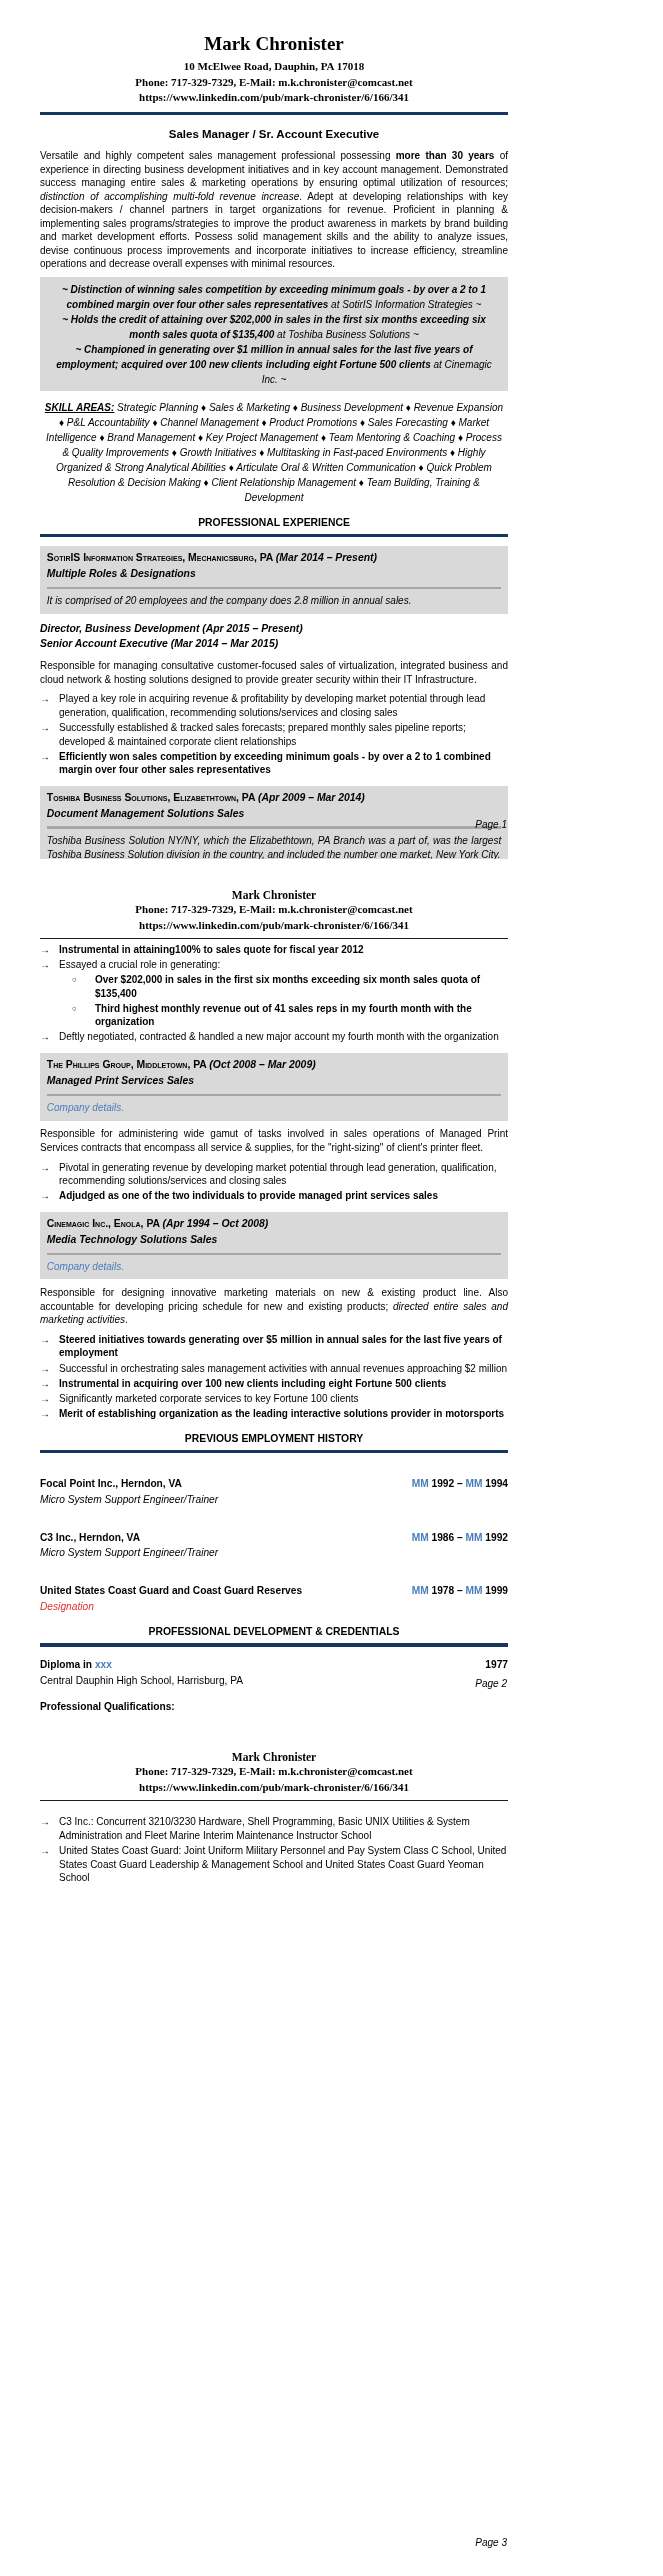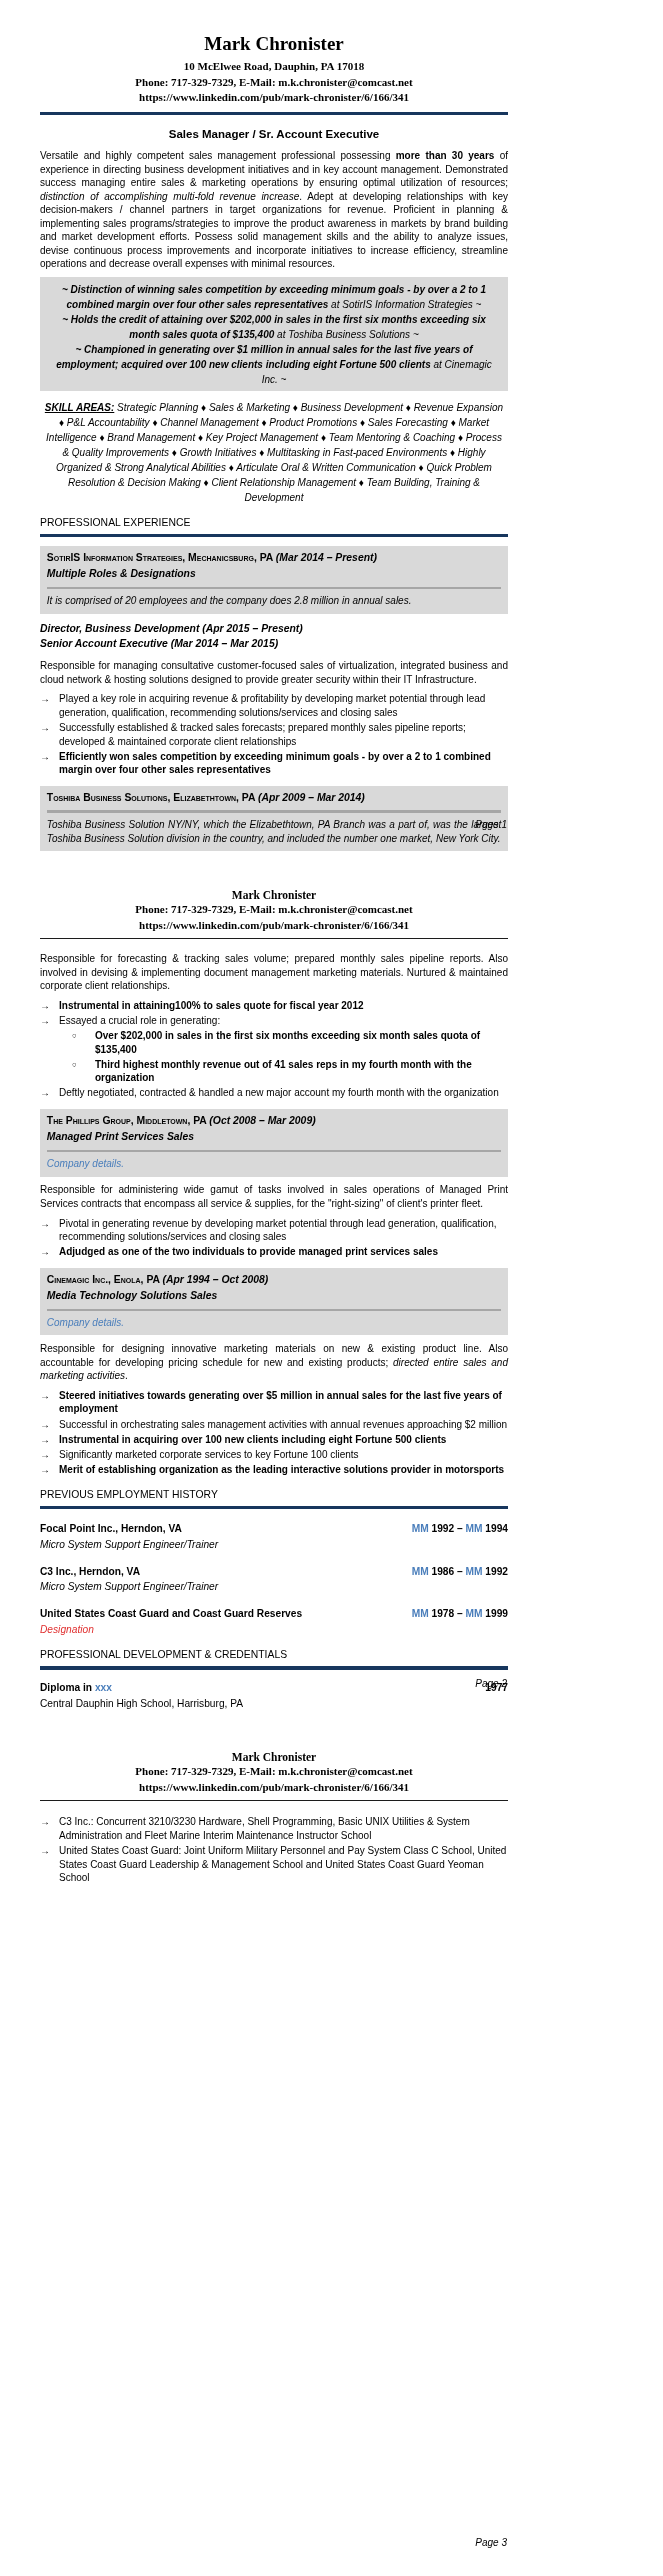--- a/index.html
+++ b/index.html
@@ -19,37 +19,37 @@
   .role-title{text-align:center;font-weight:bold;font-size:11.5px;margin:13px 0 8.9px 0;}
 
   .para{font-size:10px;line-height:13.5px;text-align:justify;margin:0 0 6.2px 0;}
   .mt{margin-top:7.3px;}
 
   .hl-box{background:#d9d9d9;padding:4.7px 7.3px;margin:4.2px 0 8.3px 0;}
   .hl-line{font-size:10px;line-height:15px;text-align:center;margin:0;}
 
   .skills{font-size:10px;line-height:15px;text-align:center;margin:7.3px 2.1px 11.5px 2.1px;}
 
-  .sec-head{font-weight:normal;font-size:10.4px;margin:12.5px 0 0 0;}
+  .sec-head{text-align:center;font-weight:bold;font-size:10.4px;margin:12.5px 0 0 0;}
 
   .co-box{background:#d9d9d9;padding:4.2px 6.8px 5.7px 6.8px;margin:8.9px 0 6.8px 0;}
   .co-line{font-size:10.4px;line-height:16px;}
   .co-div{height:2.1px;background:#a6a6a6;margin:4.7px 0 5.2px 0;}
   .co-desc{font-size:10px;line-height:14px;text-align:justify;}
 
   .role-line{font-size:10.4px;line-height:15.6px;}
 
   .bullets{margin:4.2px 0 7.3px 0;}
   .bullet-row{display:flex;font-size:10px;line-height:13.5px;margin:1.6px 0;}
   .bullet-row .marker{flex:0 0 19px;}
   .bullet-row.sub{padding-left:32px;}
   .bullet-row.sub .marker{flex:0 0 23px;font-size:7.8px;}
   .bullet-row .btext{flex:1;}
 
-  .job-row{display:flex;justify-content:space-between;font-size:10.2px;line-height:13.5px;margin-top:13px;}
+  .job-row{display:flex;justify-content:space-between;font-size:10.2px;line-height:13.5px;margin-top:24px;}
   .job-title-line{font-size:10.2px;line-height:14px;margin-top:2.1px;}
 
   .cred-row{display:flex;justify-content:space-between;font-size:10.2px;line-height:13.5px;margin-top:11.5px;}
   .school-line{font-size:10.2px;line-height:14px;margin-top:2.1px;}
   .qual-head{font-size:10.2px;font-weight:bold;margin-top:13.5px;margin-bottom:14px;}
 
   .page-foot{position:absolute;right:41px;bottom:29px;font-style:italic;font-size:10px;}
 
   
   .b{font-weight:bold;}
@@ -106,34 +106,34 @@
           <span class="btext"><span>Successfully established &amp; tracked sales forecasts; prepared monthly sales pipeline reports; developed &amp; maintained corporate client relationships</span></span>
         </div>
         <div class="bullet-row">
           <span class="marker">→</span>
           <span class="btext"><span class="b">Efficiently won sales competition by exceeding minimum goals - by over a 2 to 1 combined margin over four other sales representatives</span></span>
         </div>
       </div>
 
     <div class="co-box">
       <div class="co-line"><span class="b sc">Toshiba Business Solutions, Elizabethtown, PA </span><span class="b i">(Apr 2009 – Mar 2014)</span></div>
+      <div class="co-line"><span class="b i">Document Management Solutions Sales</span></div>
       <div class="co-div"></div>
       <div class="co-desc"><span class="i">Toshiba Business Solution NY/NY, which the Elizabethtown, PA Branch was a part of, was the largest Toshiba Business Solution division in the country, and included the number one market, New York City.</span></div>
     </div>
 
     <div class="page-foot">Page 1</div>
   </section>
 
   <section class="page page2">
     <h1 class="name small">Mark Chronister</h1>
     <p class="h-contact">Phone: 717-329-7329, E-Mail: m.k.chronister@comcast.net</p>
     <p class="h-contact">https://www.linkedin.com/pub/mark-chronister/6/166/341</p>
     <div class="thin-rule"></div>
 
-    <p class="para" style="margin-top:13.5px;">Responsible for forecasting &amp; tracking sales volume; prepared monthly sales pipeline reports. Also involved in devising &amp; implementing document management marketing materials. Nurtured &amp; maintained corporate client relationships.</p>
 
     <div class="bullets">
         <div class="bullet-row">
           <span class="marker">→</span>
           <span class="btext"><span class="b">Instrumental in attaining100% to sales quote for fiscal year 2012</span></span>
         </div>
         <div class="bullet-row">
           <span class="marker">→</span>
           <span class="btext"><span>Essayed a crucial role in generating:</span></span>
         </div>

